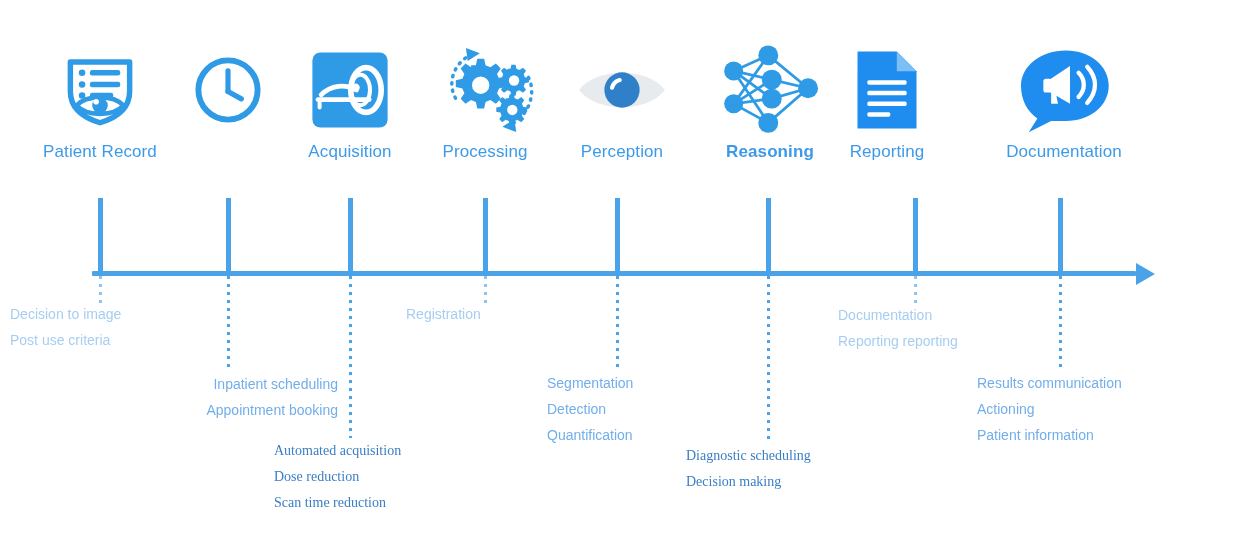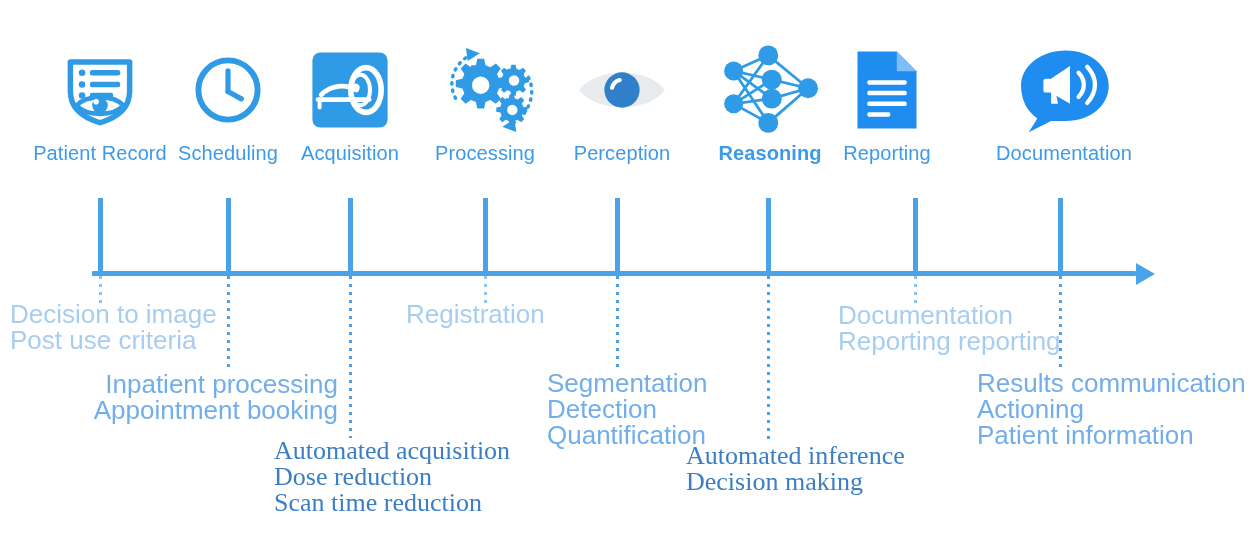--- a/index.html
+++ b/index.html
@@ -27,21 +27,21 @@
   }
   .stage-icon {
     width: 150px;
     height: 92px;
     display: flex;
     align-items: center;
     justify-content: center;
   }
   .stage-label {
     margin-top: 6px;
-    font-size: 20px;
+    font-size: 17px;
     color: #3d9ae8;
     letter-spacing: .1px;
     white-space: nowrap;
   }
 
   
   .axis-line {
     position: absolute;
     height: 5px;
     background: #4aa3e8;
@@ -69,21 +69,21 @@
     background-size: 3px 8px;
     background-repeat: repeat-y;
   }
   .leader.faded {
     background-image: linear-gradient(to bottom, #8fc3ef 0px, #8fc3ef 3px, rgba(0,0,0,0) 3px, rgba(0,0,0,0) 8px);
   }
 
   
   .ann {
     position: absolute;
-    font-size: 26px;
+    font-size: 14px;
     line-height: 26px;
     white-space: nowrap;
   }
   .ann .ann-line { display: block; }
   .ann.tone-faint  { color: #a7cdf1; }
   .ann.tone-mid    { color: #72aeea; }
   .ann.tone-strong { color: #3a7ec4; font-family: Liberation Serif, serif; }
   .ann.align-right { text-align: right; }
   .ann.align-left  { text-align: left; }
 </style>
@@ -111,21 +111,20 @@
         <div class="stage-label">Patient Record</div>
       </div>
       <div class="stage-node" style="left: 153px; top: 44px;">
         <div class="stage-icon">
     <svg width="74" height="74" viewBox="0 0 100 100">
       <circle cx="50" cy="50" r="40" fill="none" stroke="#2f9ae5" stroke-width="8"></circle>
       <path d="M50 24 V52" stroke="#2f9ae5" stroke-width="7" stroke-linecap="round"></path>
       <path d="M50 52 L68 62" stroke="#2f9ae5" stroke-width="7" stroke-linecap="round"></path>
     </svg>
         </div>
-        <div class="stage-label">Scheduling</div>
       </div>
       <div class="stage-node" style="left: 275px; top: 44px;">
         <div class="stage-icon">
     <svg width="80" height="80" viewBox="0 0 100 100">
       <rect x="3" y="3" width="94" height="94" rx="10" fill="#2f9ae5"></rect>
       <ellipse cx="70" cy="50" rx="19" ry="28" fill="none" stroke="#ffffff" stroke-width="7"></ellipse>
       <ellipse cx="63" cy="50" rx="12" ry="19" fill="none" stroke="#ffffff" stroke-width="5"></ellipse>
       <path d="M10 62 H74" stroke="#ffffff" stroke-width="6" stroke-linecap="round"></path>
       <path d="M14 56 C26 44 44 42 58 50" stroke="#ffffff" stroke-width="6" fill="none" stroke-linecap="round"></path>
       <circle cx="57" cy="47" r="5.2" fill="#ffffff"></circle>
@@ -235,42 +234,42 @@
     </div>
 
   <div id="ann-layer">
       <div class="leader faded" style="left: 98.5px; top: 276px; height: 32px;"></div>
       <div class="ann tone-faint align-left" style="top: 301px; left: 10px;">
         <span class="ann-line">Decision to image</span>
         <span class="ann-line">Post use criteria</span>
       </div>
       <div class="leader" style="left: 226.5px; top: 276px; height: 96px;"></div>
       <div class="ann tone-mid align-right" style="top: 371px; left: 0px; width: 338px;">
-        <span class="ann-line">Inpatient processing</span>
+        <span class="ann-line">Inpatient scheduling</span>
         <span class="ann-line">Appointment booking</span>
       </div>
       <div class="leader" style="left: 348.5px; top: 276px; height: 162px;"></div>
       <div class="ann tone-strong align-left" style="top: 438px; left: 274px;">
         <span class="ann-line">Automated acquisition</span>
         <span class="ann-line">Dose reduction</span>
         <span class="ann-line">Scan time reduction</span>
       </div>
       <div class="leader faded" style="left: 483.5px; top: 276px; height: 32px;"></div>
       <div class="ann tone-faint align-left" style="top: 301px; left: 406px;">
         <span class="ann-line">Registration</span>
       </div>
       <div class="leader" style="left: 615.5px; top: 276px; height: 94px;"></div>
       <div class="ann tone-mid align-left" style="top: 370px; left: 547px;">
         <span class="ann-line">Segmentation</span>
         <span class="ann-line">Detection</span>
         <span class="ann-line">Quantification</span>
       </div>
       <div class="leader" style="left: 766.5px; top: 276px; height: 164px;"></div>
       <div class="ann tone-strong align-left" style="top: 443px; left: 686px;">
-        <span class="ann-line">Automated inference</span>
+        <span class="ann-line">Diagnostic scheduling</span>
         <span class="ann-line">Decision making</span>
       </div>
       <div class="leader faded" style="left: 913.5px; top: 276px; height: 32px;"></div>
       <div class="ann tone-faint align-left" style="top: 302px; left: 838px;">
         <span class="ann-line">Documentation</span>
         <span class="ann-line">Reporting reporting</span>
       </div>
       <div class="leader" style="left: 1058.5px; top: 276px; height: 94px;"></div>
       <div class="ann tone-mid align-left" style="top: 370px; left: 977px;">
         <span class="ann-line">Results communication</span>

